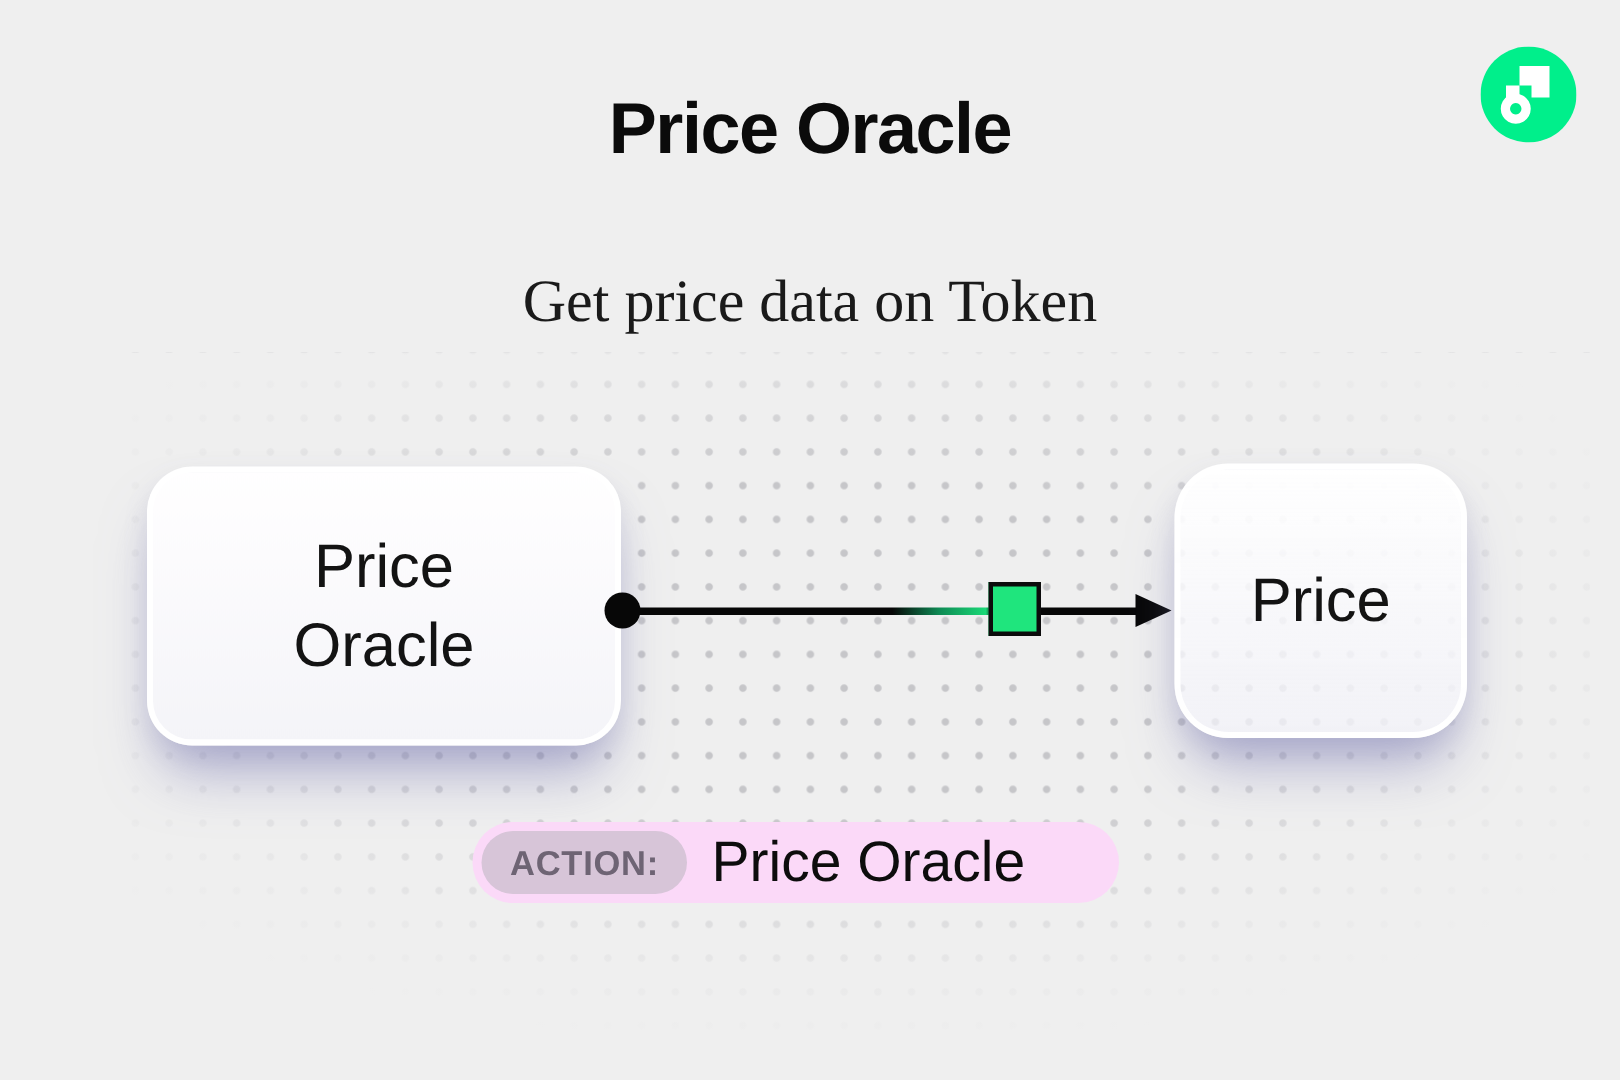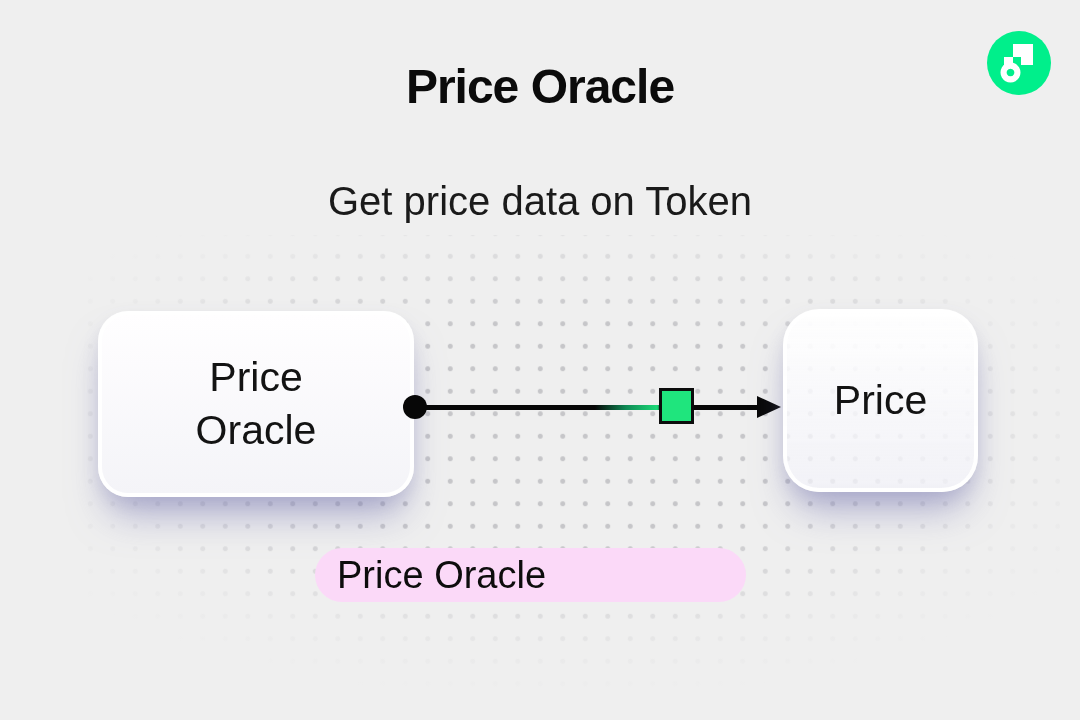--- a/index.html
+++ b/index.html
@@ -25,21 +25,21 @@
   }
 
   .title {
     position: absolute; top: 63px; left: 0; width: 1080px; margin: 0;
     text-align: center; font-size: 48px; font-weight: bold;
     letter-spacing: -1px; color: #0b0b0b; line-height: 1;
   }
   .subtitle {
     position: absolute; top: 181px; left: 0; width: 1080px; margin: 0;
     text-align: center; font-size: 40px; font-weight: 400;
-    color: #1a1a1a; line-height: 1;
+    color: #1a1a1a; line-height: 1; font-family: Liberation Serif, serif;
   }
 
   .logo { position: absolute; left: 987px; top: 31px; width: 64px; height: 64px; }
   .logo svg { display: block; width: 64px; height: 64px; }
 
   .node {
     position: absolute; display: flex; align-items: center; justify-content: center;
     text-align: center; color: #131313;
     border: 4px solid rgba(255,255,255,0.95); box-sizing: border-box;
     box-shadow: 0 26px 38px -10px rgba(116,116,176,0.55), 0 8px 16px rgba(120,120,170,0.15);
@@ -113,14 +113,15 @@
 <span class="conn-dot"></span>
 <span class="conn-line"></span>
 <span class="conn-marker"></span>
 <span class="conn-arrow"></span>
 
 <div class="node node-target">
   <span class="node-label">Price</span>
 </div>
 
 <div class="action-pill">
+  <span class="action-badge">ACTION:</span>
   <span class="action-label">Price Oracle</span>
 </div>
 
 </body></html>

